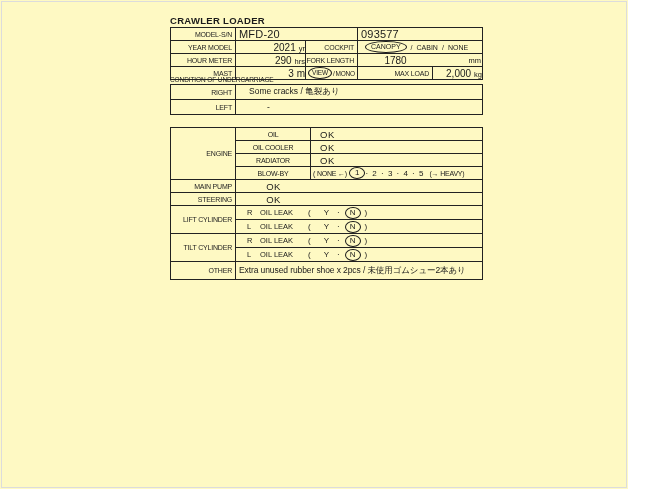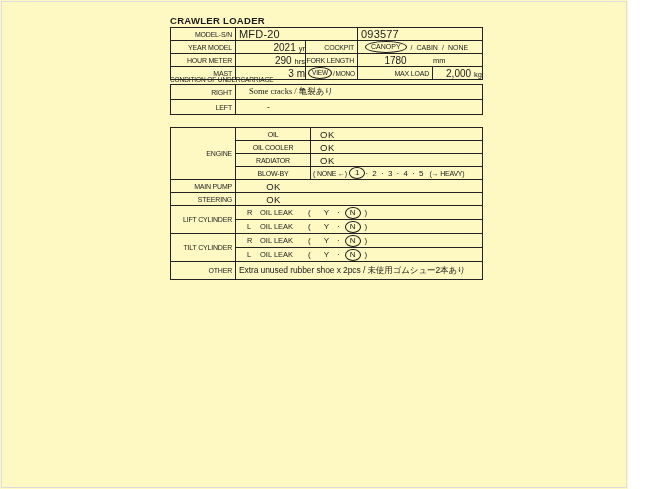--- a/index.html
+++ b/index.html
@@ -20,23 +20,23 @@
   .unit{font-size:7.5px;margin-left:3px;}
   .opts{font-size:7px;}
   .opts .inner{display:flex;align-items:center;gap:4px;padding-left:7px;}
   .oval{display:inline-block;border:1px solid #1a1a1a;border-radius:50%;
         padding:1px 5px;line-height:8px;text-align:center;}
   .mast-opts{font-size:6.5px;letter-spacing:-.2px;}
   .mast-opts .inner{display:flex;align-items:center;gap:1px;justify-content:center;}
   .mast-opts .oval{padding:1px 3px;}
   .split{display:flex;align-items:center;}
   .split .a{width:75px;text-align:center;font-size:10px;}
-  .split .b{width:48px;text-align:left;font-size:7.5px;}
+  .split .b{width:48px;text-align:right;font-size:7.5px;}
   .uc-head{position:absolute;left:170px;top:76px;font-size:6.5px;letter-spacing:-.1px;color:#222;}
-  .uc-val{font-size:8.5px;padding-left:13px;font-family:Liberation Serif, serif;}
+  .uc-val{font-size:8.5px;padding-left:13px;}
   .uc-dash{font-size:8.5px;padding-left:31px;}
   .item-c{text-align:center;font-size:7px;letter-spacing:-.2px;}
   .ok{font-size:9.5px;padding-left:9px;letter-spacing:.5px;}
   .ok-wide .okspan{display:inline-block;width:75px;text-align:center;font-size:9.5px;letter-spacing:.5px;}
   .blowby .inner{display:flex;align-items:center;font-size:7px;padding-left:2px;}
   .blowby .pfx{letter-spacing:-.2px;}
   .blowby .oval{margin-left:2px;font-size:8px;padding:1px 5px;}
   .blowby .scale{margin-left:0;font-size:8px;letter-spacing:1px;}
   .blowby .sfx{margin-left:5px;letter-spacing:-.2px;}
   .leak{display:flex;align-items:center;font-size:7.5px;}

